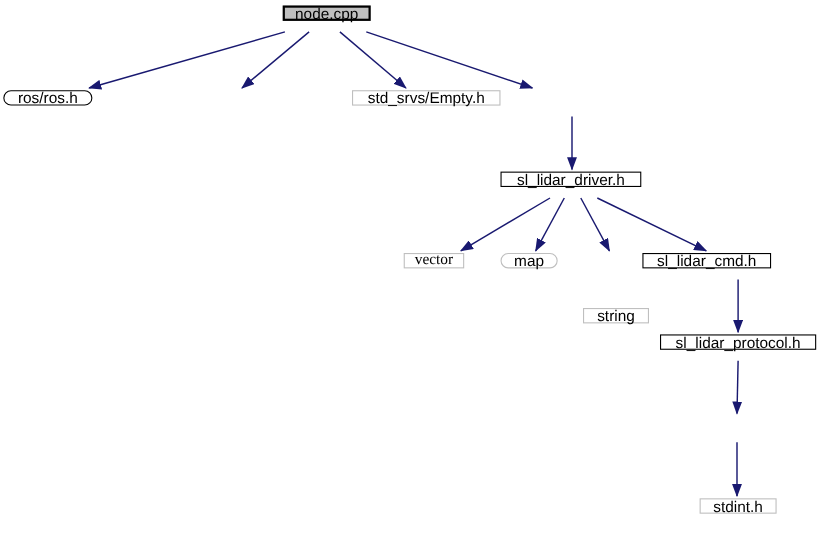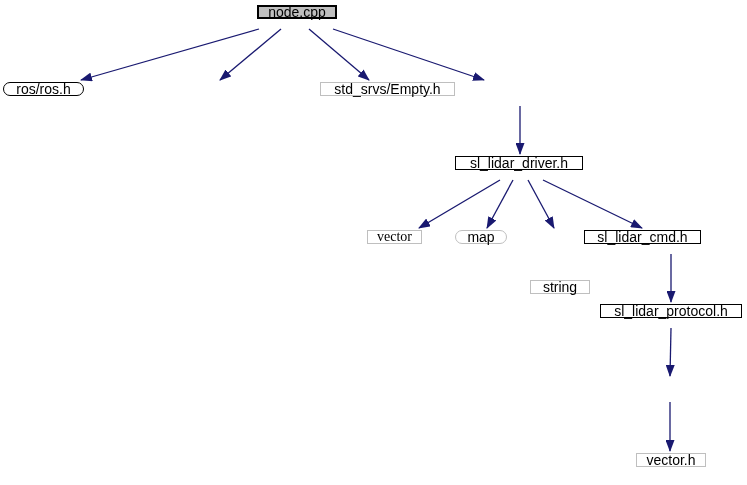--- a/index.html
+++ b/index.html
@@ -93,15 +93,15 @@
 
   <div class="node plain" style="left:455px; top:230px; width:52px;border-radius:12px;">map</div>
 
   <div class="node plain" style="left:530px; top:244px; width:60px;margin-top:36px;">string</div>
 
   <div class="node linked" style="left:584px; top:230px; width:117px;">sl_lidar_cmd.h</div>
 
   <div class="node linked" style="left:600px; top:304px; width:142px;">sl_lidar_protocol.h</div>
 
 
-  <div class="node plain" style="left:636px; top:453px; width:70px;">vector.h</div>
+  <div class="node plain" style="left:636px; top:453px; width:70px;">stdint.h</div>
 
 </div>
 
 </body></html>

